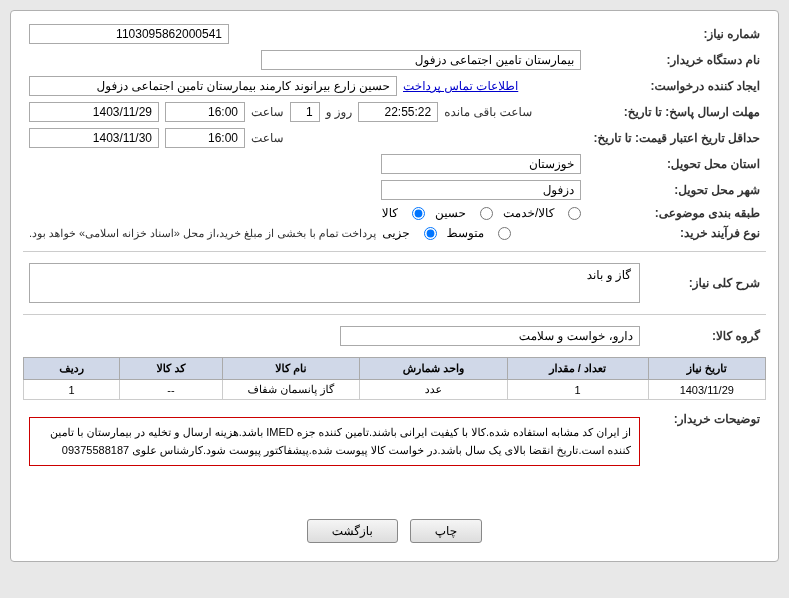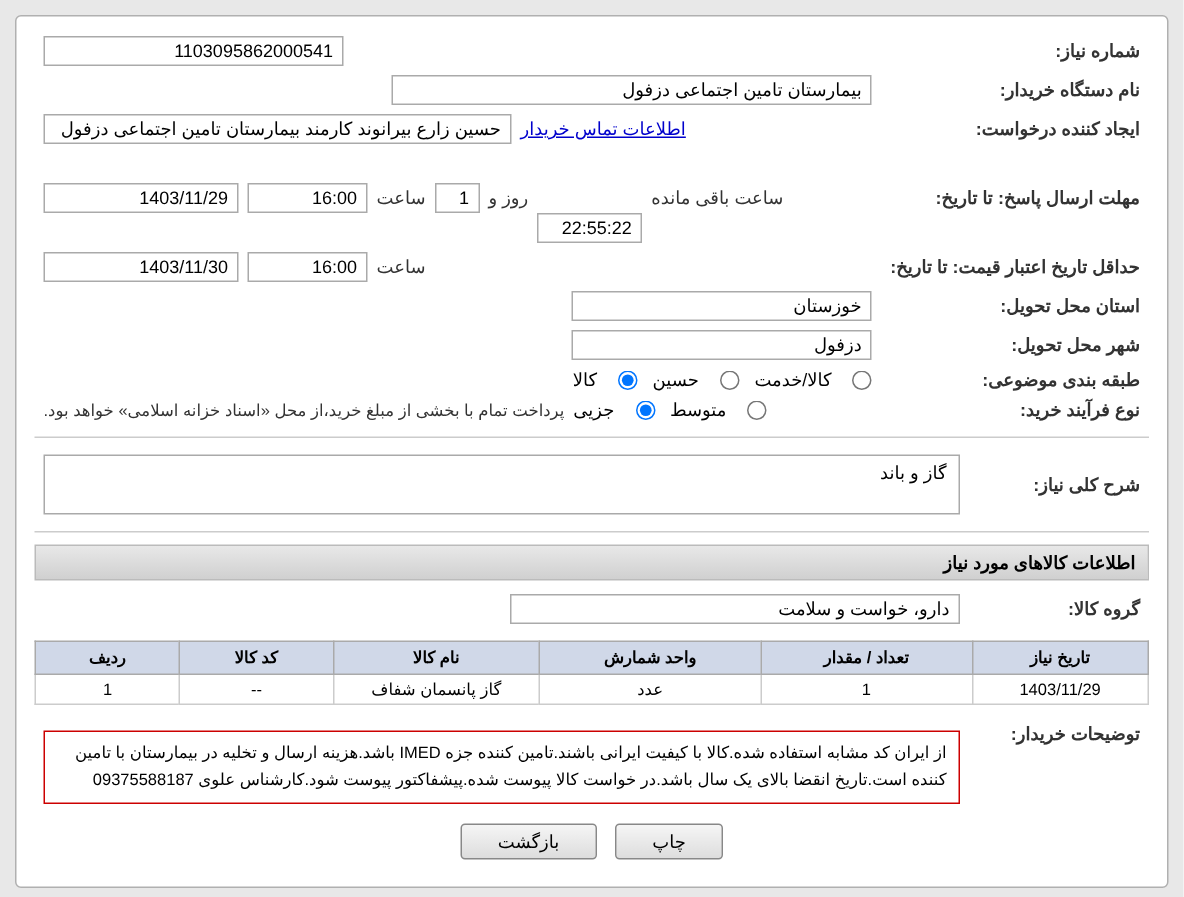--- a/index.html
+++ b/index.html
@@ -56,21 +56,21 @@
       background: #fff;
       padding: 2px 6px;
       font-size: 12px;
       font-family: Tahoma, Arial, sans-serif;
       direction: rtl;
       min-height: 20px;
       display: inline-block;
     }
     .input-wide { width: 320px; }
     .input-medium { width: 200px; }
-    .input-xsmall { width: 70px; margin-top: 40px; }
+    .input-xsmall { width: 80px; }
     .input-date { width: 130px; }
     .input-time { width: 80px; }
     .row-flex {
       display: flex;
       align-items: center;
       gap: 6px;
       justify-content: flex-end;
     }
     .link-style {
       color: #0000cc;
@@ -151,20 +151,21 @@
       padding-bottom: 8px;
     }
     .btn {
       padding: 4px 24px;
       border: 1px solid #888;
       border-radius: 3px;
       cursor: pointer;
       font-size: 12px;
       font-family: Tahoma, Arial, sans-serif;
       background: linear-gradient(to bottom, #f5f5f5, #ddd);
+      margin-top: 40px;
     }
     .inline-label {
       font-size: 12px;
       color: #333;
     }
   </style>
 </head>
 <body>
 
 <div class="main-container">
@@ -188,22 +189,22 @@
         <td class="label-cell">نام دستگاه خریدار:</td>
         <td class="value-cell">
           <span class="input-box input-wide">بیمارستان تامین اجتماعی دزفول</span>
         </td>
       </tr>
 
       <tr>
         <td class="label-cell">ایجاد کننده درخواست:</td>
         <td class="value-cell">
           <div class="row-flex">
-            <span class="link-style">اطلاعات تماس خریدار</span>
-            <span class="input-box" style="width:312px">حسین زارع بیرانوند کارمند بیمارستان تامین اجتماعی دزفول</span>
+            <span class="link-style">اطلاعات تماس پرداخت</span>
+            <span class="input-box" style="width:368px">حسین زارع بیرانوند کارمند بیمارستان تامین اجتماعی دزفول</span>
           </div>
         </td>
       </tr>
 
       <tr>
         <td class="label-cell">مهلت ارسال پاسخ: تا تاریخ:</td>
         <td class="value-cell">
           <div class="row-flex">
             <span class="inline-label">ساعت باقی مانده</span>
             <span class="input-box input-xsmall">22:55:22</span>
@@ -292,21 +293,20 @@
           <div class="sherh-box">
             <span>گاز و باند</span>
           </div>
         </td>
       </tr>
     </tbody>
       </table>
 
     <div class="section-divider"></div>
 
-    <div class="section-title">اطلاعات کالاهای مورد نیاز</div>
 
     <table class="info-table">
       <tbody>
           <tr>
         <td class="label-cell">گروه کالا:</td>
         <td>
           <span class="input-box" style="width:300px">دارو، خواست و سلامت</span>
         </td>
       </tr>
     </tbody>

